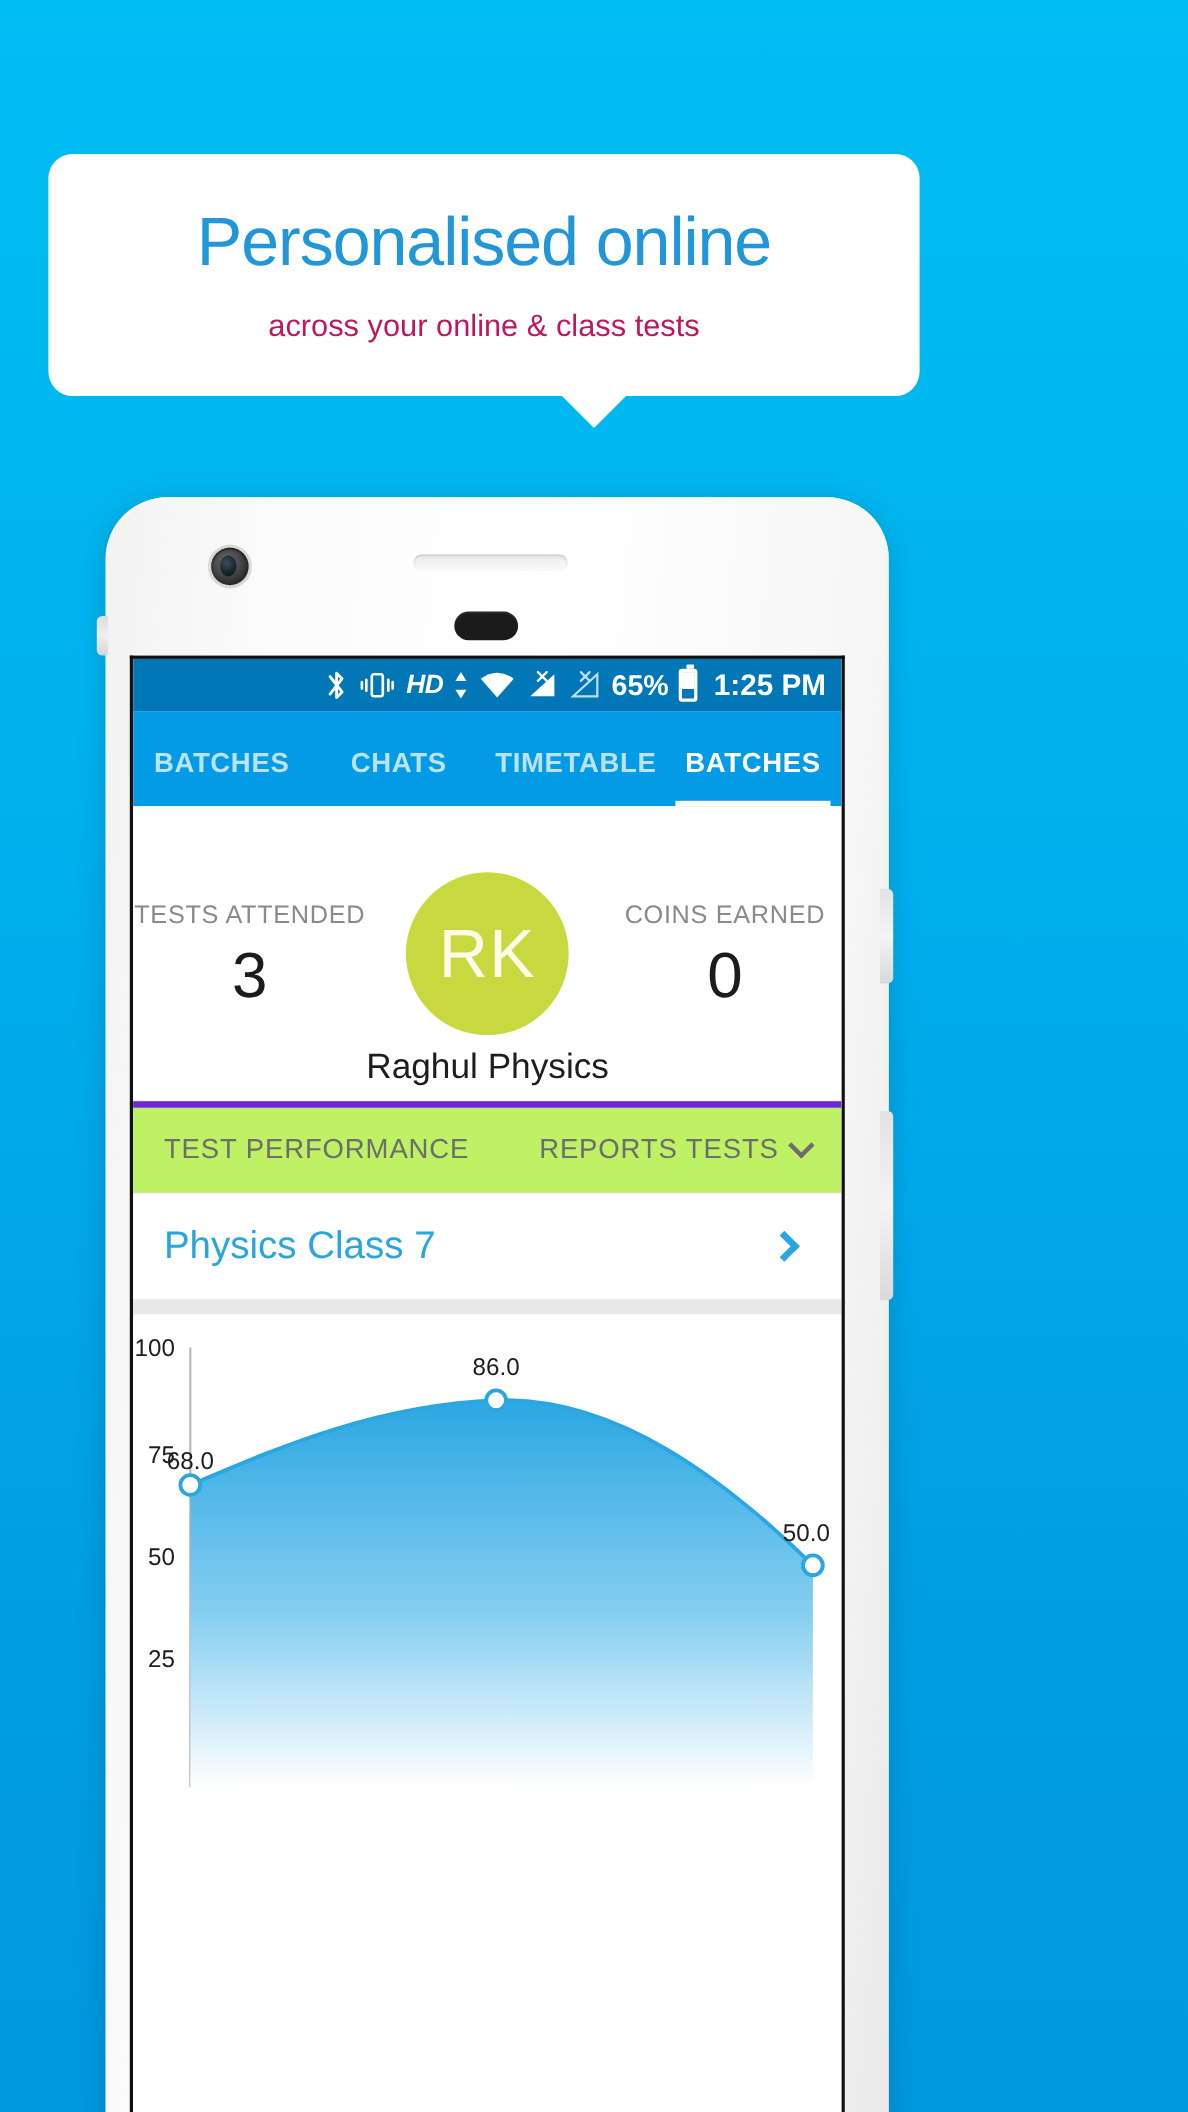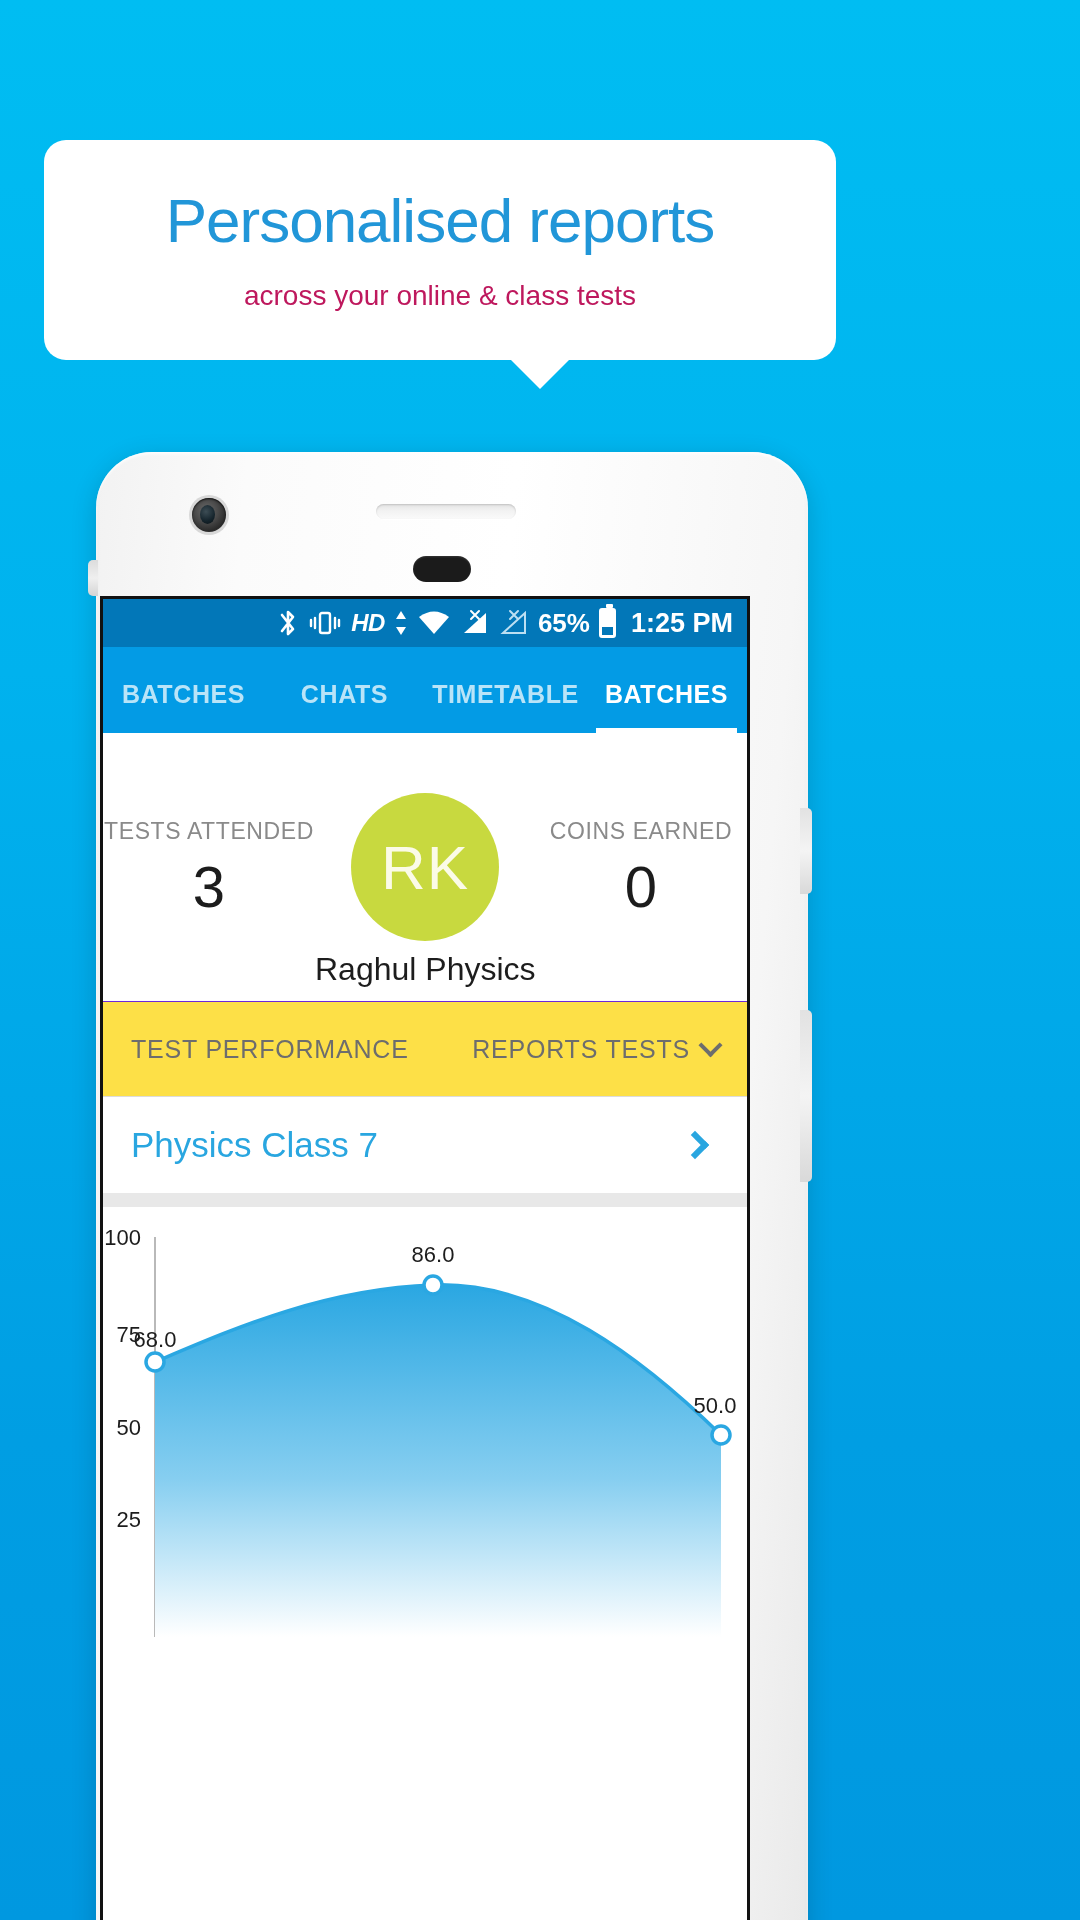--- a/index.html
+++ b/index.html
@@ -67,21 +67,21 @@
     position:absolute; left:800px; top:1010px; width:12px; height:172px; border-radius:0 5px 5px 0;
     background:linear-gradient(180deg,#e2e2e2,#f4f4f4,#d9d9d9);
   }
   #btn-left{
     position:absolute; left:88px; top:560px; width:10px; height:36px; border-radius:5px 0 0 5px;
     background:linear-gradient(180deg,#dcdcdc,#efefef,#d4d4d4);
   }
 
   
   #screen{
-    position:absolute; left:100px; top:596px; width:650px; height:1324px;
+    position:absolute; left:118px; top:596px; width:650px; height:1324px;
     background:#ffffff; overflow:hidden;
     border:3px solid #111;
     border-bottom:none;
   }
 
   
   #statusbar{
     height:48px; background:#0277b8; display:flex; align-items:center;
     justify-content:flex-end; padding-right:14px; gap:9px; color:#fff;
   }
@@ -121,23 +121,23 @@
     width:148px;height:148px;border-radius:50%;background:#c8d93f;margin:0 auto;
     display:flex;align-items:center;justify-content:center;
     color:#fbfbe7; font-size:62px; font-weight:300; letter-spacing:1px;
   }
   #username{
     position:absolute; left:0; right:0; top:158px; font-size:32px; color:#1d1d1d; white-space:nowrap;
   }
 
   
   #perfbar{
-    height:96px; background:#fde047; display:flex; align-items:center;
+    height:84px; background:#bef264; display:flex; align-items:center;
     justify-content:space-between; padding:0 28px;
-    border-top:1px solid #6d28d9; border-bottom:1px solid #dcdcdc;
+    border-top:6px solid #6d28d9; border-bottom:1px solid #dcdcdc;
   }
   #perf-title{ font-size:25px; color:#6d6d6d; letter-spacing:.8px; }
   #perf-filter{ display:flex; align-items:center; gap:12px; font-size:25px; color:#6d6d6d; letter-spacing:.8px; }
   .chev{ width:17px;height:17px; border-right:4px solid #6d6d6d; border-bottom:4px solid #6d6d6d;
          transform:rotate(45deg) translate(-3px,-3px); }
 
   
   #classrow{
     height:96px; background:#fff; display:flex; align-items:center; justify-content:space-between;
     padding:0 28px;
@@ -150,21 +150,21 @@
   
   #chart{ position:relative; height:100%; background:#fff; }
   #chart-svg{ display:block; }
   .ytick{ font-size:22px; fill:#1d1d1d; font-family:"Liberation Sans", sans-serif; }
   .dlabel{ font-size:22px; fill:#1d1d1d; font-family:"Liberation Sans", sans-serif; }
 </style>
 </head>
 <body>
 
 <div id="bubble">
-  <div id="bubble-title">Personalised reports</div>
+  <div id="bubble-title">Personalised online</div>
   <div id="bubble-sub">across your online &amp; class tests</div>
 </div>
 <div id="bubble-tail"></div>
 
 <div id="phone">
   <div id="phone-inner-shade"></div>
 </div>
 <div id="camera">
   <div id="camera-lens"></div>
 </div>

